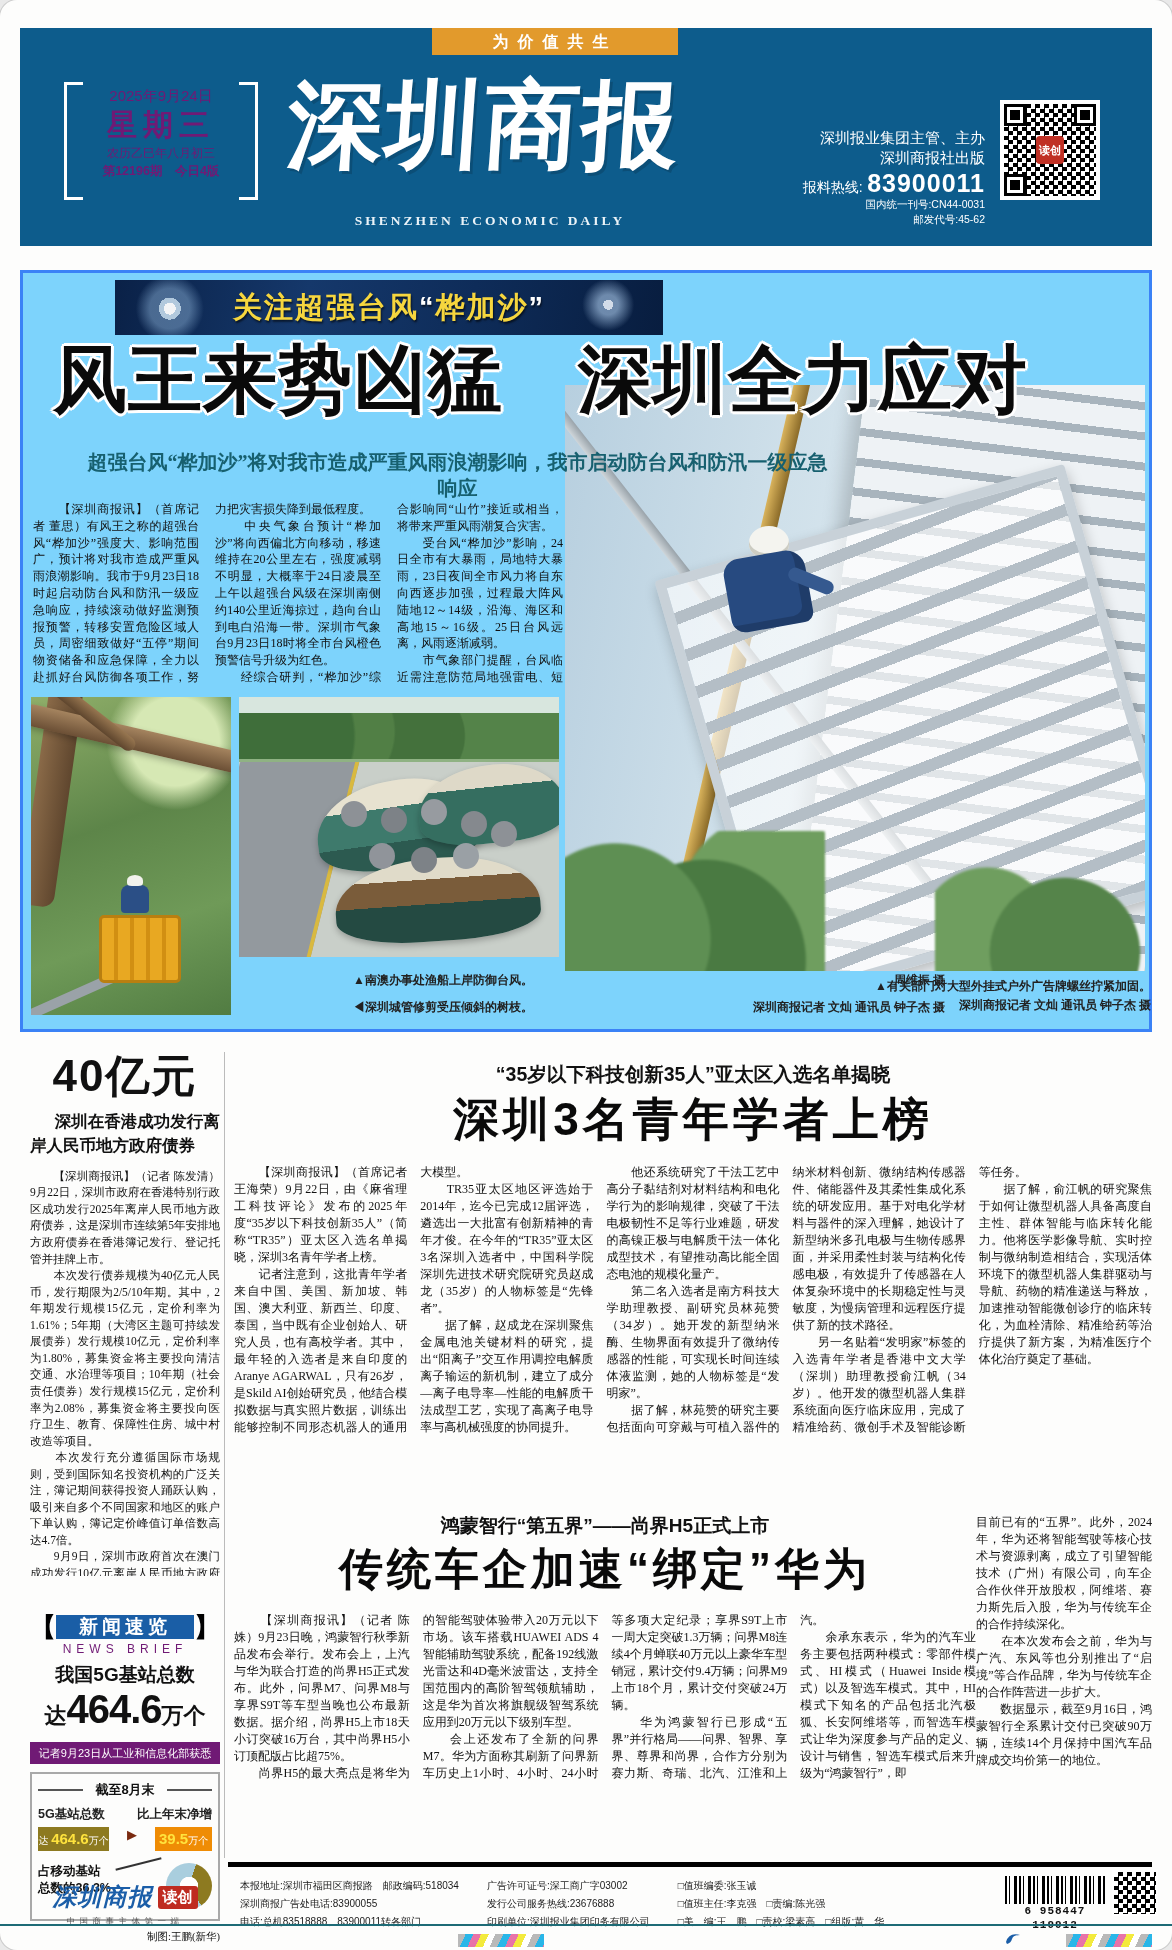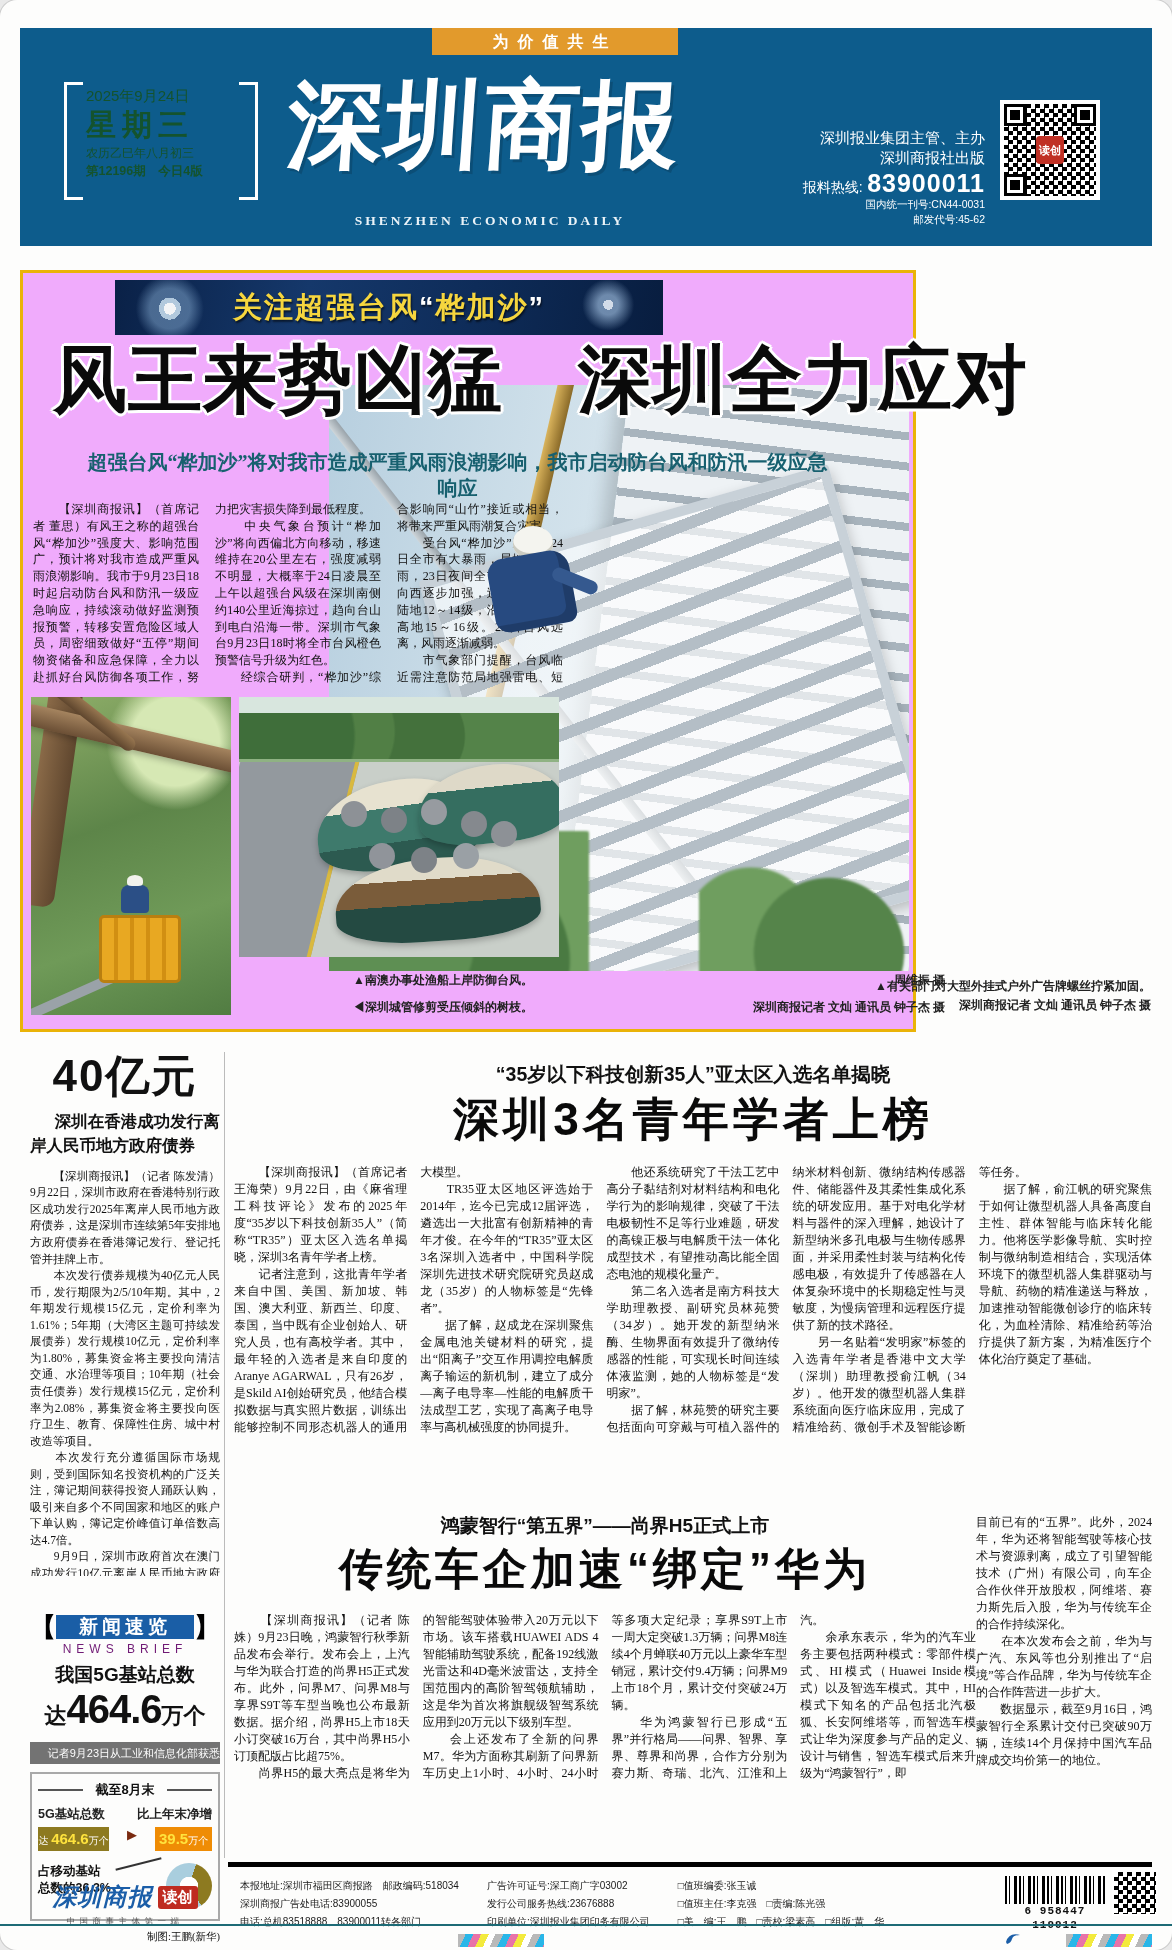--- a/index.html
+++ b/index.html
@@ -5,21 +5,21 @@
   html,body{margin:0;padding:0;background:#e9e9e9;}
   .page{position:relative;width:1172px;height:1950px;margin:0 auto;background:#fdfdfc;
         box-shadow:0 0 0 1px #ccc;overflow:hidden;
         font-family:"Liberation Serif","DejaVu Serif",serif;color:#111;border-radius:17px;}
   .abs{position:absolute;}
 
   
   .mast{left:20px;top:28px;width:1132px;height:218px;background:#0d5c8c;}
   .slogan{left:432px;top:28px;width:246px;height:27px;background:#e29a2c;color:#fff;
           font:bold 16px/27px "Liberation Sans",sans-serif;letter-spacing:9px;text-align:center;z-index:3;}
-  .dateblk{left:86px;top:86px;width:150px;color:#14532d;}
+  .dateblk{left:86px;top:86px;width:150px;color:#701a75;text-align:center;}
   .dateblk .d1{font:15px/20px "Liberation Sans",sans-serif;}
   .dateblk .d2{font:bold 30px/38px "Liberation Sans",sans-serif;letter-spacing:6px;}
   .dateblk .d3{font:12px/18px "Liberation Sans",sans-serif;}
   .dateblk .d4{font:bold 12.5px/18px "Liberation Sans",sans-serif;}
   .brk{position:absolute;top:-4px;width:16px;height:112px;border-top:3px solid #fff;border-bottom:3px solid #fff;}
   .brk.l{left:-22px;border-left:3px solid #fff;}
   .brk.r{right:-22px;border-right:3px solid #fff;}
   .mtitle{left:288px;top:50px;width:400px;color:#fff;font:bold 96px/150px "DejaVu Serif",serif;
           letter-spacing:2px;transform:skewX(-4deg);text-shadow:3px 3px 0 rgba(0,0,0,.15);white-space:nowrap;}
   .men{left:330px;top:212px;width:320px;text-align:center;color:#eaf3f8;
@@ -33,21 +33,21 @@
   .qrbox{left:1000px;top:100px;width:92px;height:92px;background:#fff;padding:4px;z-index:2;}
   .qrpat{position:relative;width:100%;height:100%;
          background:repeating-conic-gradient(#000 0% 25%,#fff 25% 50%);background-size:9px 9px;}
   .finder{position:absolute;width:16px;height:16px;background:#fff;border:3px solid #000;
           box-shadow:inset 0 0 0 3px #fff,inset 0 0 0 8px #000;}
   .f1{left:0;top:0}.f2{right:0;top:0}.f3{left:0;bottom:0}
   .qrred{position:absolute;left:50%;top:50%;width:28px;height:28px;margin:-14px 0 0 -14px;background:#c03125;
          border-radius:4px;color:#fff;font:bold 11px/28px "Liberation Sans",sans-serif;text-align:center;}
 
   
-  .tybox{left:20px;top:270px;width:896px;height:762px;border:3px solid #eab308;background:#f0abfc;box-sizing:border-box;}
+  .tybox{left:20px;top:270px;width:1132px;height:762px;border:3px solid #3b82f6;background:#7dd3fc;box-sizing:border-box;}
   .wphoto{position:absolute;right:4px;top:112px;width:580px;height:586px;overflow:hidden;
           background:linear-gradient(100deg,#b7cfdf 0%,#cfe0ea 35%,#dde9f0 60%,#c2d3c5 100%);}
   .wp-facade{position:absolute;right:-30px;top:-20px;width:60%;height:118%;transform:rotate(7deg);
              background:repeating-linear-gradient(180deg,#eef2f5 0 22px,#a8b4bd 22px 30px);
              box-shadow:-10px 0 18px rgba(0,0,0,.18);}
   .wp-frame{position:absolute;right:2%;top:22%;width:70%;height:72%;transform:rotate(-16deg);
             border:10px solid #c8d1d8;border-radius:4px;
             background:repeating-linear-gradient(175deg,rgba(255,255,255,.65) 0 26px,#b4bec6 26px 38px);
             box-shadow:0 6px 14px rgba(0,0,0,.22);}
   .wp-beam{position:absolute;left:27%;top:-12%;width:16px;height:130%;
@@ -131,21 +131,21 @@
               text-align:justify;white-space:pre-line;}
   .nbrief{left:30px;top:1615px;width:190px;font-family:"Liberation Sans",sans-serif;}
   .nb-band1{display:flex;align-items:center;}
   .nb-band1 .brkt{font:900 26px/24px "Liberation Sans",sans-serif;color:#000;}
   .nb-band1 .mid{flex:1;height:24px;background:#1a5ea6;color:#fff;text-align:center;
                  font:bold 19px/24px "Liberation Sans",sans-serif;letter-spacing:4px;}
   .nb-en{margin-top:2px;text-align:center;font:12px/16px "Liberation Sans",sans-serif;letter-spacing:5px;color:#701a75;}
   .nb-t1{margin-top:6px;text-align:center;font:bold 19px/24px "Liberation Sans",sans-serif;}
   .nb-t2{text-align:center;font:900 22px/44px "Liberation Sans",sans-serif;}
   .nb-t2 .big{font-size:40px;letter-spacing:-1px;}
-  .nb-band2{margin-top:4px;height:22px;background:#737373;color:#fff;text-align:right;
+  .nb-band2{margin-top:4px;height:22px;background:#701a75;color:#fff;text-align:center;
             font:11px/22px "Liberation Sans",sans-serif;}
   .nb-box{margin-top:8px;border:2px solid #a9a9a9;padding:8px 6px 10px;}
   .nb-head{display:flex;align-items:center;}
   .nb-head i{flex:1;height:2px;background:#555;}
   .nb-head span{margin:0 12px;font:bold 13px/16px "Liberation Sans",sans-serif;}
   .nb-labels{display:flex;justify-content:space-between;margin-top:9px;
              font:bold 12.5px/15px "Liberation Sans",sans-serif;color:#222;}
   .nb-bars{display:flex;align-items:flex-start;gap:18px;margin-top:5px;}
   .nb-bar1{flex:1.25;height:24px;background:#8d7a20;color:#fff;text-align:center;font:10px/24px "Liberation Sans",sans-serif;}
   .nb-bar2{flex:1;height:24px;background:#ef8c05;color:#fff;text-align:center;font:10px/24px "Liberation Sans",sans-serif;}

